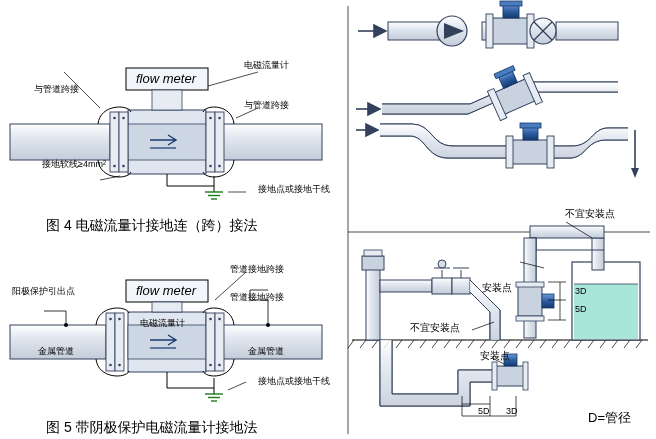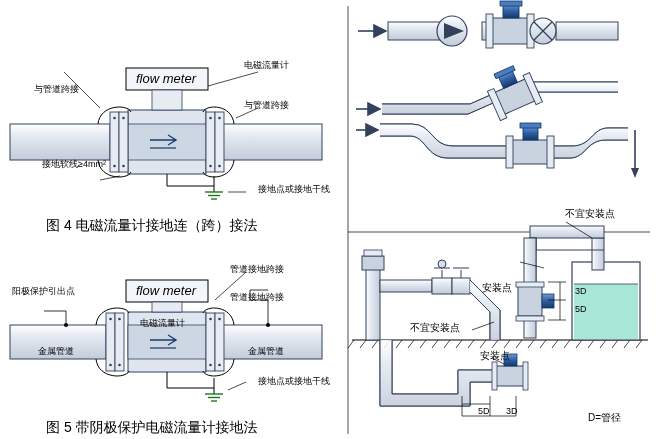--- a/index.html
+++ b/index.html
@@ -332,13 +332,13 @@
 <div class="cap" style="left:46px;top:419px;">图 5   带阴极保护电磁流量计接地法</div>
 
 <div class="lbl" style="left:553px;top:208px;font-size:10px;">不宜安装点</div>
 <div class="lbl" style="left:470px;top:282px;font-size:10px;">安装点</div>
 <div class="lbl" style="left:563px;top:286px;">3D</div>
 <div class="lbl" style="left:563px;top:304px;">5D</div>
 <div class="lbl" style="left:398px;top:322px;font-size:10px;">不宜安装点</div>
 <div class="lbl" style="left:468px;top:350px;font-size:10px;">安装点</div>
 <div class="lbl" style="left:466px;top:406px;">5D</div>
 <div class="lbl" style="left:494px;top:406px;">3D</div>
-<div class="lbl" style="left:576px;top:412px;font-size:10px;">D=管径</div>
+<div class="lbl" style="left:576px;top:412px;font-size:13px;">D=管径</div>
 
 </body></html>

